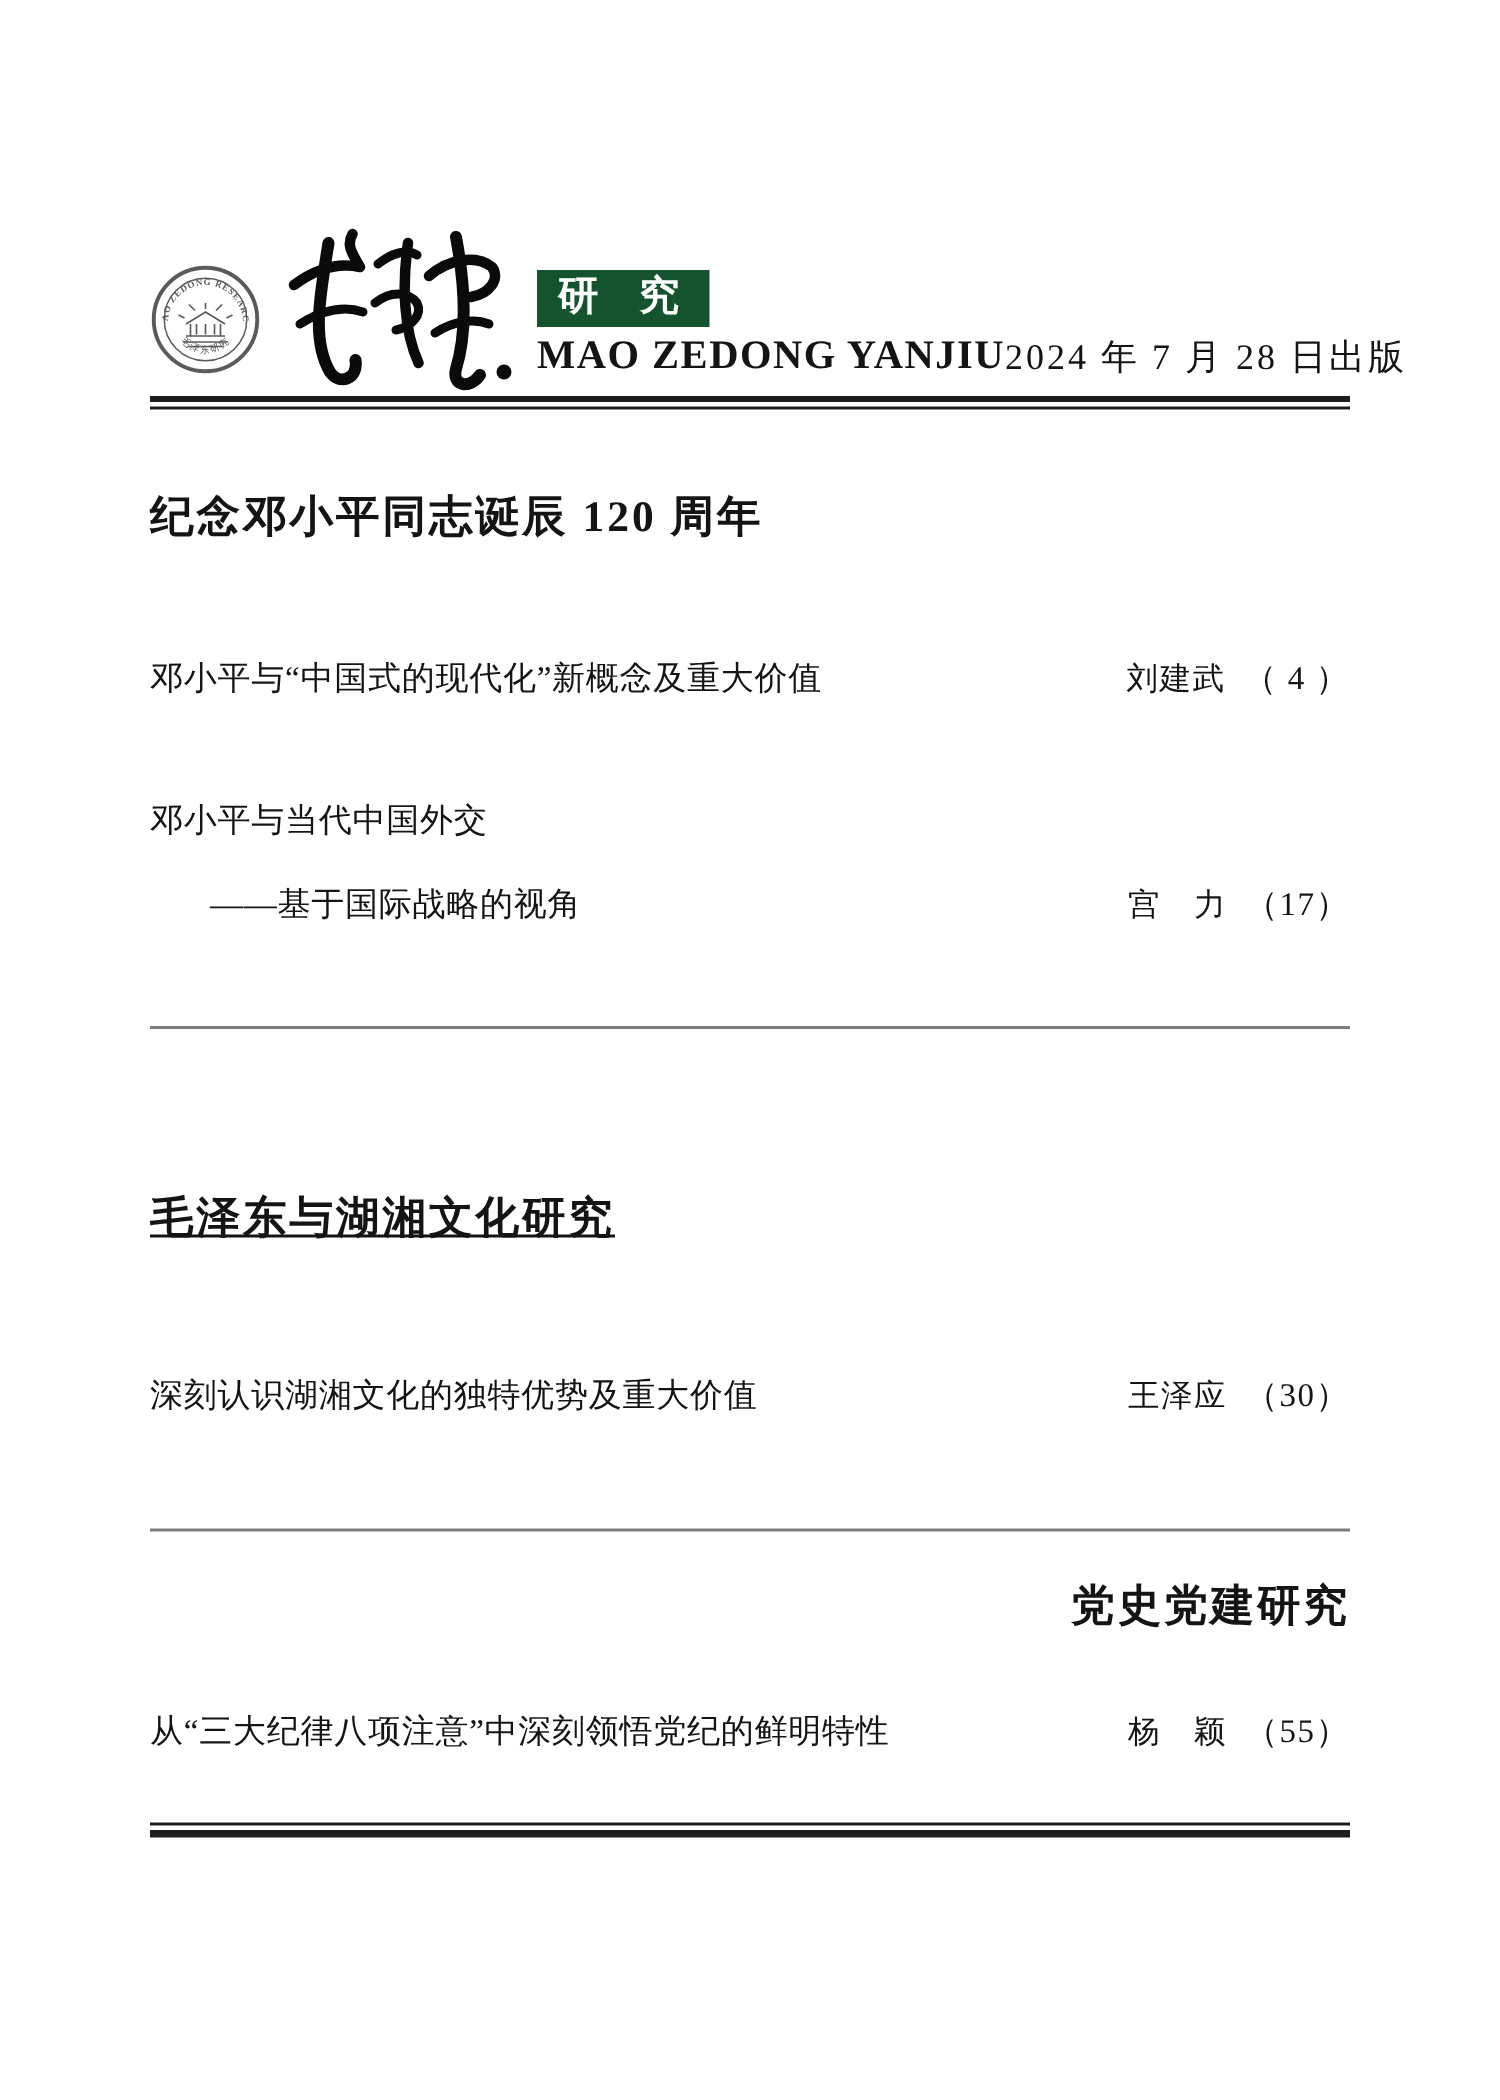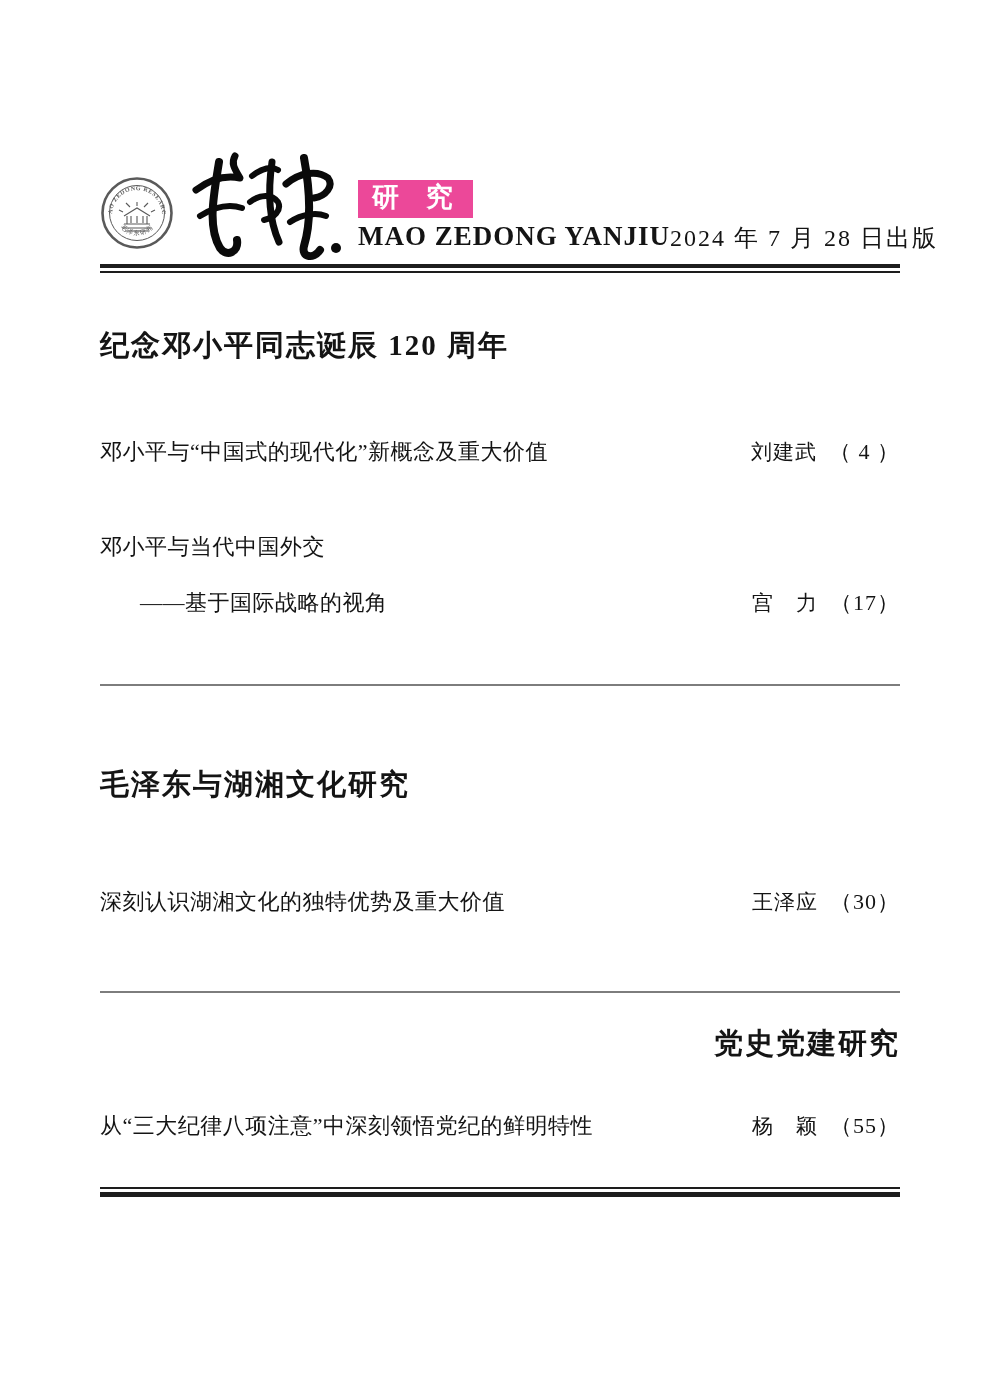--- a/index.html
+++ b/index.html
@@ -11,21 +11,21 @@
     overflow:hidden;
   }
   .content { padding:0 100px; }
 
   
   .masthead { display:flex; align-items:flex-end; padding-top:150px; }
   .seal { width:74px; height:74px; margin-bottom:6px; flex:0 0 auto; }
   .calligraphy { width:168px; height:114px; margin-left:12px; margin-bottom:-8px; flex:0 0 auto; }
   .title-block { margin-left:4px; margin-bottom:4px; }
   .boxed-title {
-    display:inline-block; background:#ec4899; color:#ffffff;
+    display:inline-block; background:#14532d; color:#ffffff;
     font-size:27px; font-weight:bold; letter-spacing:10px;
     padding:3px 10px 5px 14px; line-height:1.1;
   }
   .romanized { font-size:27px; font-weight:bold; letter-spacing:1px; margin-top:3px; white-space:nowrap; }
   .masthead .spacer { flex:1 1 auto; }
   .publish-date {
     font-size:24px; letter-spacing:2px; white-space:nowrap;
     margin:0 17px 2px 0;
   }
 
@@ -38,21 +38,21 @@
   .rule-bottom .thick { height:5px; background:#1d1d1d; margin-top:3px; }
   .divider { border:none; height:2px; background:#7d7d7d; }
   .divider.d1 { margin-top:66px; }
   .divider.d2 { margin-top:74px; }
 
   
   .section-heading {
     font-size:29px; font-weight:bold; letter-spacing:2px; line-height:1.3;
   }
   .sh1 { margin-top:54px; }
-  .sh2 { margin-top:80px; }
+  .sh2 { margin-top:108px;text-decoration:underline; }
   .sh3 { margin-top:32px;text-align:right; }
   .article-row {
     display:flex; justify-content:space-between; align-items:baseline;
     font-size:22px; line-height:1.35;
   }
   .r1 { margin-top:72px; }
   .r2t { margin-top:66px; }
   .r2s { margin-top:26px; }
   .r3 { margin-top:84px; }
   .r4 { margin-top:48px; }

